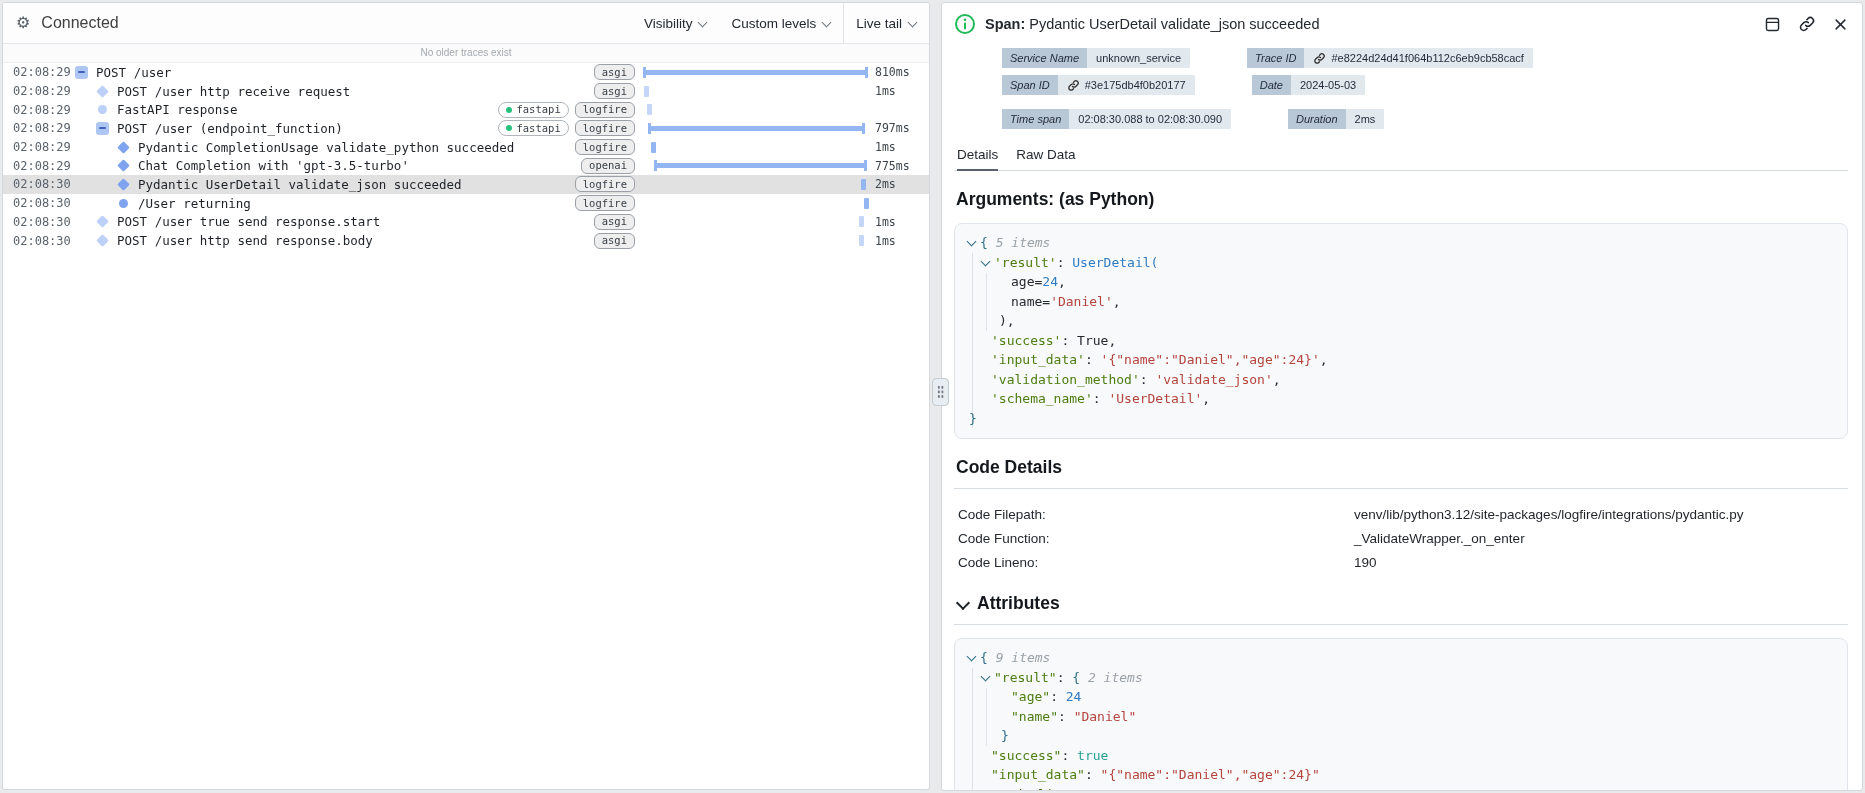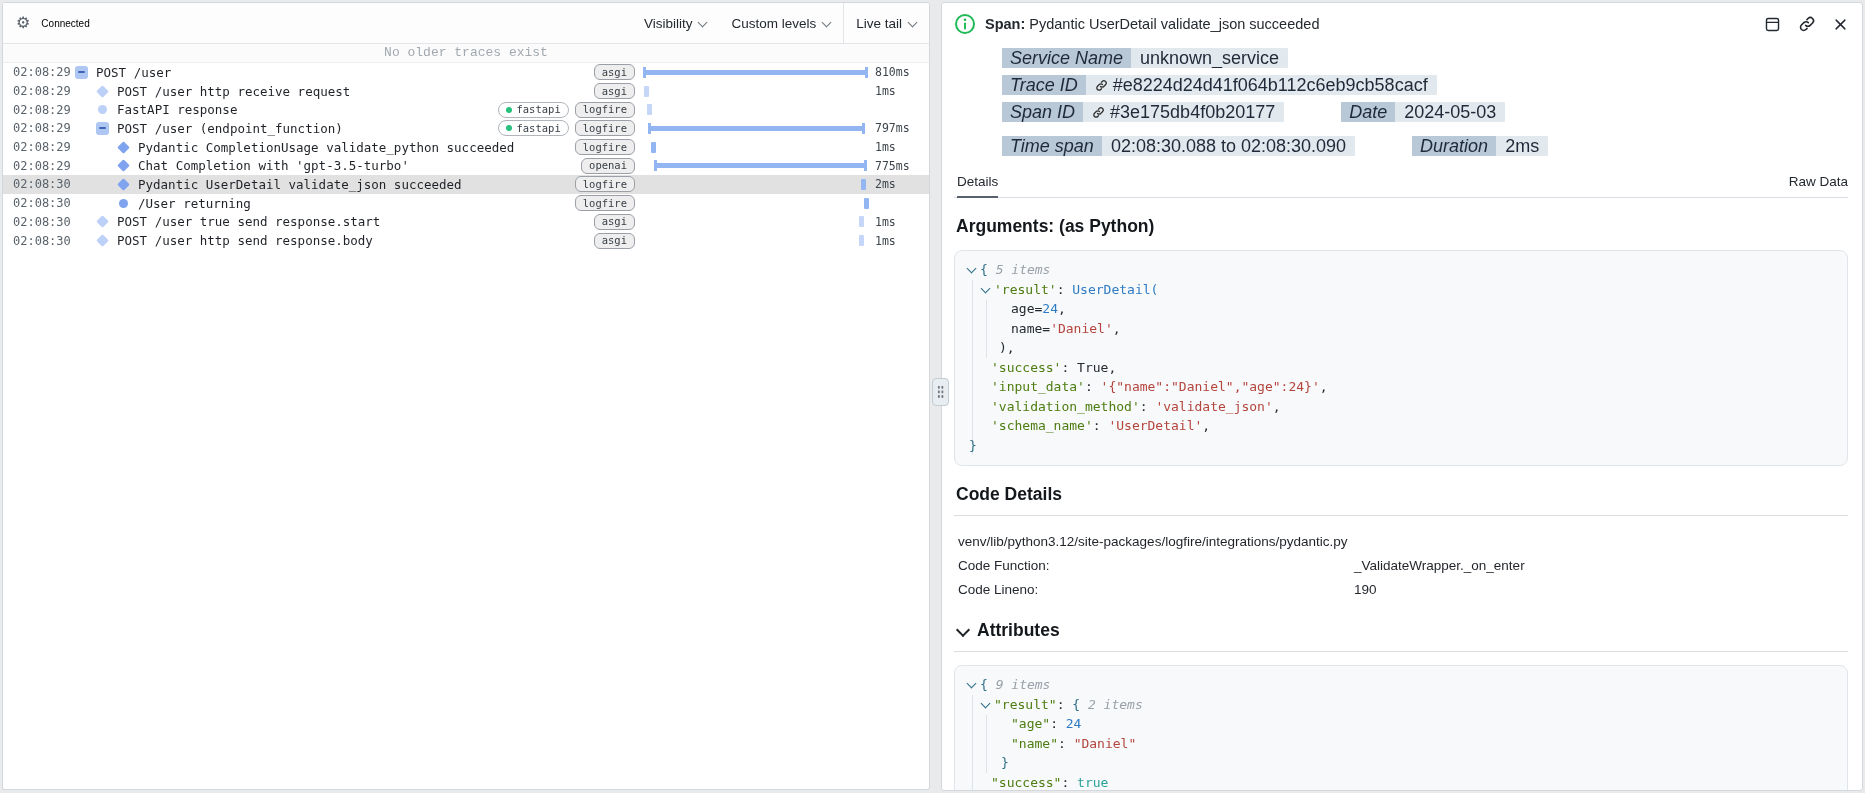--- a/index.html
+++ b/index.html
@@ -8,29 +8,29 @@
     background:#e9eaec;font-family:"Liberation Sans",sans-serif;color:#24292f;
     -webkit-font-smoothing:antialiased;
   }
   .panel{position:absolute;background:#fff;border:1px solid #d4d7db;border-radius:3px;box-sizing:border-box;}
   #left-panel{left:2px;top:2px;width:928px;height:788px;overflow:hidden;}
   #right-panel{left:941px;top:2px;width:922px;height:789px;overflow:hidden;}
 
   
   .lp-header{height:40px;display:flex;align-items:center;border-bottom:1px solid #e2e5e9;background:#fdfdfd;}
   .gear{font-size:16px;color:#57606a;margin:0 11px 0 13px;cursor:pointer;line-height:1;}
-  .lp-status{font-size:10px;color:#000000;}
+  .lp-status{font-size:16px;color:#404040;}
   .lp-menus{margin-left:auto;display:flex;align-items:center;height:100%;}
   .menu{display:flex;align-items:center;gap:6px;font-size:13.5px;color:#24292f;padding:16px 12px;cursor:pointer;height:100%;}
   .vdiv{width:1px;height:100%;background:#e2e5e9;}
   .chev-dn{display:inline-block;width:9px;height:9px;position:relative;}
   .chev-dn::before{content:"";position:absolute;left:1px;top:0px;width:6px;height:6px;
     border-right:1.5px solid #6e7781;border-bottom:1.5px solid #6e7781;transform:rotate(45deg);}
-  .banner{height:18px;line-height:17px;text-align:center;font-family:Liberation Mono, monospace;
-    font-size:13px;color:#a3a9b0;background:#fbfbfb;border-bottom:1px solid #eceef0;}
+  .banner{height:18px;line-height:17px;text-align:center;font-family:Liberation Sans, sans-serif;
+    font-size:10px;color:#a3a9b0;background:#fbfbfb;border-bottom:1px solid #eceef0;}
 
   .trow{display:grid;grid-template-columns:62px 1fr auto 232px 54px;align-items:center;
     height:18.7px;font-family:"DejaVu Sans Mono",monospace;cursor:pointer;}
   .trow.selected{background:#e1e1e1;}
   .t-time{font-size:12px;color:#59626b;padding-left:10px;}
   .t-tree{display:flex;align-items:center;gap:8px;font-size:12.5px;color:#1f2328;white-space:nowrap;overflow:hidden;}
   .ic-collapse{width:13px;height:13px;border-radius:3px;background:#adc6f2;display:inline-flex;
     align-items:center;justify-content:center;flex:none;cursor:pointer;}
   .ic-collapse .minus{width:7px;height:2px;background:#3f63b5;border-radius:1px;}
   .ic-diamond{width:9px;height:9px;background:#7fa3ee;transform:rotate(45deg);border-radius:1.5px;flex:none;margin:0 2px;}
@@ -59,24 +59,24 @@
 
   
   .rp-inner{padding:10px 14px 0 12px;}
   .rp-header{display:flex;align-items:center;gap:9px;}
   .info-icon{flex:none;display:inline-flex;}
   .rp-title{font-size:14.5px;color:#24292f;}
   .rp-title b{font-weight:700;margin-right:4px;}
   .rp-actions{margin-left:auto;display:flex;align-items:center;gap:17px;}
   .rp-actions .abtn{cursor:pointer;display:inline-flex;}
   .badges{display:flex;flex-wrap:wrap;gap:9px;margin-top:13px;row-gap:7px;max-width:690px;}
-  .badge{display:inline-flex;border-radius:1px;overflow:hidden;font-size:18px;line-height:20px;padding-left:48px;}
+  .badge{display:inline-flex;border-radius:1px;overflow:hidden;font-size:11px;line-height:20px;padding-left:48px;}
   .b-label{background:#b9c8d6;color:#1f2937;font-style:italic;padding:0 8px;}
   .b-value{background:#e1e8ee;color:#1f2937;padding:0 9px;display:inline-flex;align-items:center;gap:5px;}
-  .tabs{display:flex;gap:18px;margin-top:18px;border-bottom:1px solid #d7dde2;padding-left:3px;justify-content:space-between;}
+  .tabs{display:flex;gap:18px;margin-top:18px;border-bottom:1px solid #d7dde2;padding-left:3px;}
   .tab{font-size:13.5px;color:#24292f;padding-bottom:8px;cursor:pointer;position:relative;}
   .tab.active::after{content:"";position:absolute;left:0;right:0;bottom:-1px;height:2px;background:#59626b;}
   .sec-heading{font-size:17.5px;font-weight:700;color:#14181c;margin:18px 0 0 2px;display:flex;align-items:center;gap:8px;}
   .sec-chev{display:inline-block;width:13px;height:13px;position:relative;cursor:pointer;}
   .sec-chev::before{content:"";position:absolute;left:2px;top:1px;width:8px;height:8px;
     border-right:2px solid #1f2328;border-bottom:2px solid #1f2328;transform:rotate(45deg);}
   .hr{height:1px;background:#d9dee3;margin-top:10px;}
 
   .codeblock{background:#f7f9fb;border:1px solid #dfe5ea;border-radius:8px;margin-top:13px;
     padding:9px 12px 10px 12px;font-family:"DejaVu Sans Mono",monospace;font-size:13px;position:relative;}
@@ -386,20 +386,21 @@
         <div class="cline" style="padding-left: 24px;"><span class="tk-key">'input_data'</span><span class="tk-plain">: </span><span class="tk-str">'{"name":"Daniel","age":24}'</span><span class="tk-plain">,</span></div>
         <div class="cline" style="padding-left: 24px;"><span class="tk-key">'validation_method'</span><span class="tk-plain">: </span><span class="tk-str">'validate_json'</span><span class="tk-plain">,</span></div>
         <div class="cline" style="padding-left: 24px;"><span class="tk-key">'schema_name'</span><span class="tk-plain">: </span><span class="tk-str">'UserDetail'</span><span class="tk-plain">,</span></div>
         <div class="cline" style="padding-left: 2px;"><span class="tk-brace">}</span></div>
       </div>
 
     <div class="sec-heading">Code Details</div>
     <div class="hr"></div>
     <div class="kv-rows" id="code-details">
         <div class="kv-row">
+          <span class="kv-label">Code Filepath:</span>
           <span class="kv-value">venv/lib/python3.12/site-packages/logfire/integrations/pydantic.py</span>
         </div>
         <div class="kv-row">
           <span class="kv-label">Code Function:</span>
           <span class="kv-value">_ValidateWrapper._on_enter</span>
         </div>
         <div class="kv-row">
           <span class="kv-label">Code Lineno:</span>
           <span class="kv-value">190</span>
         </div>

